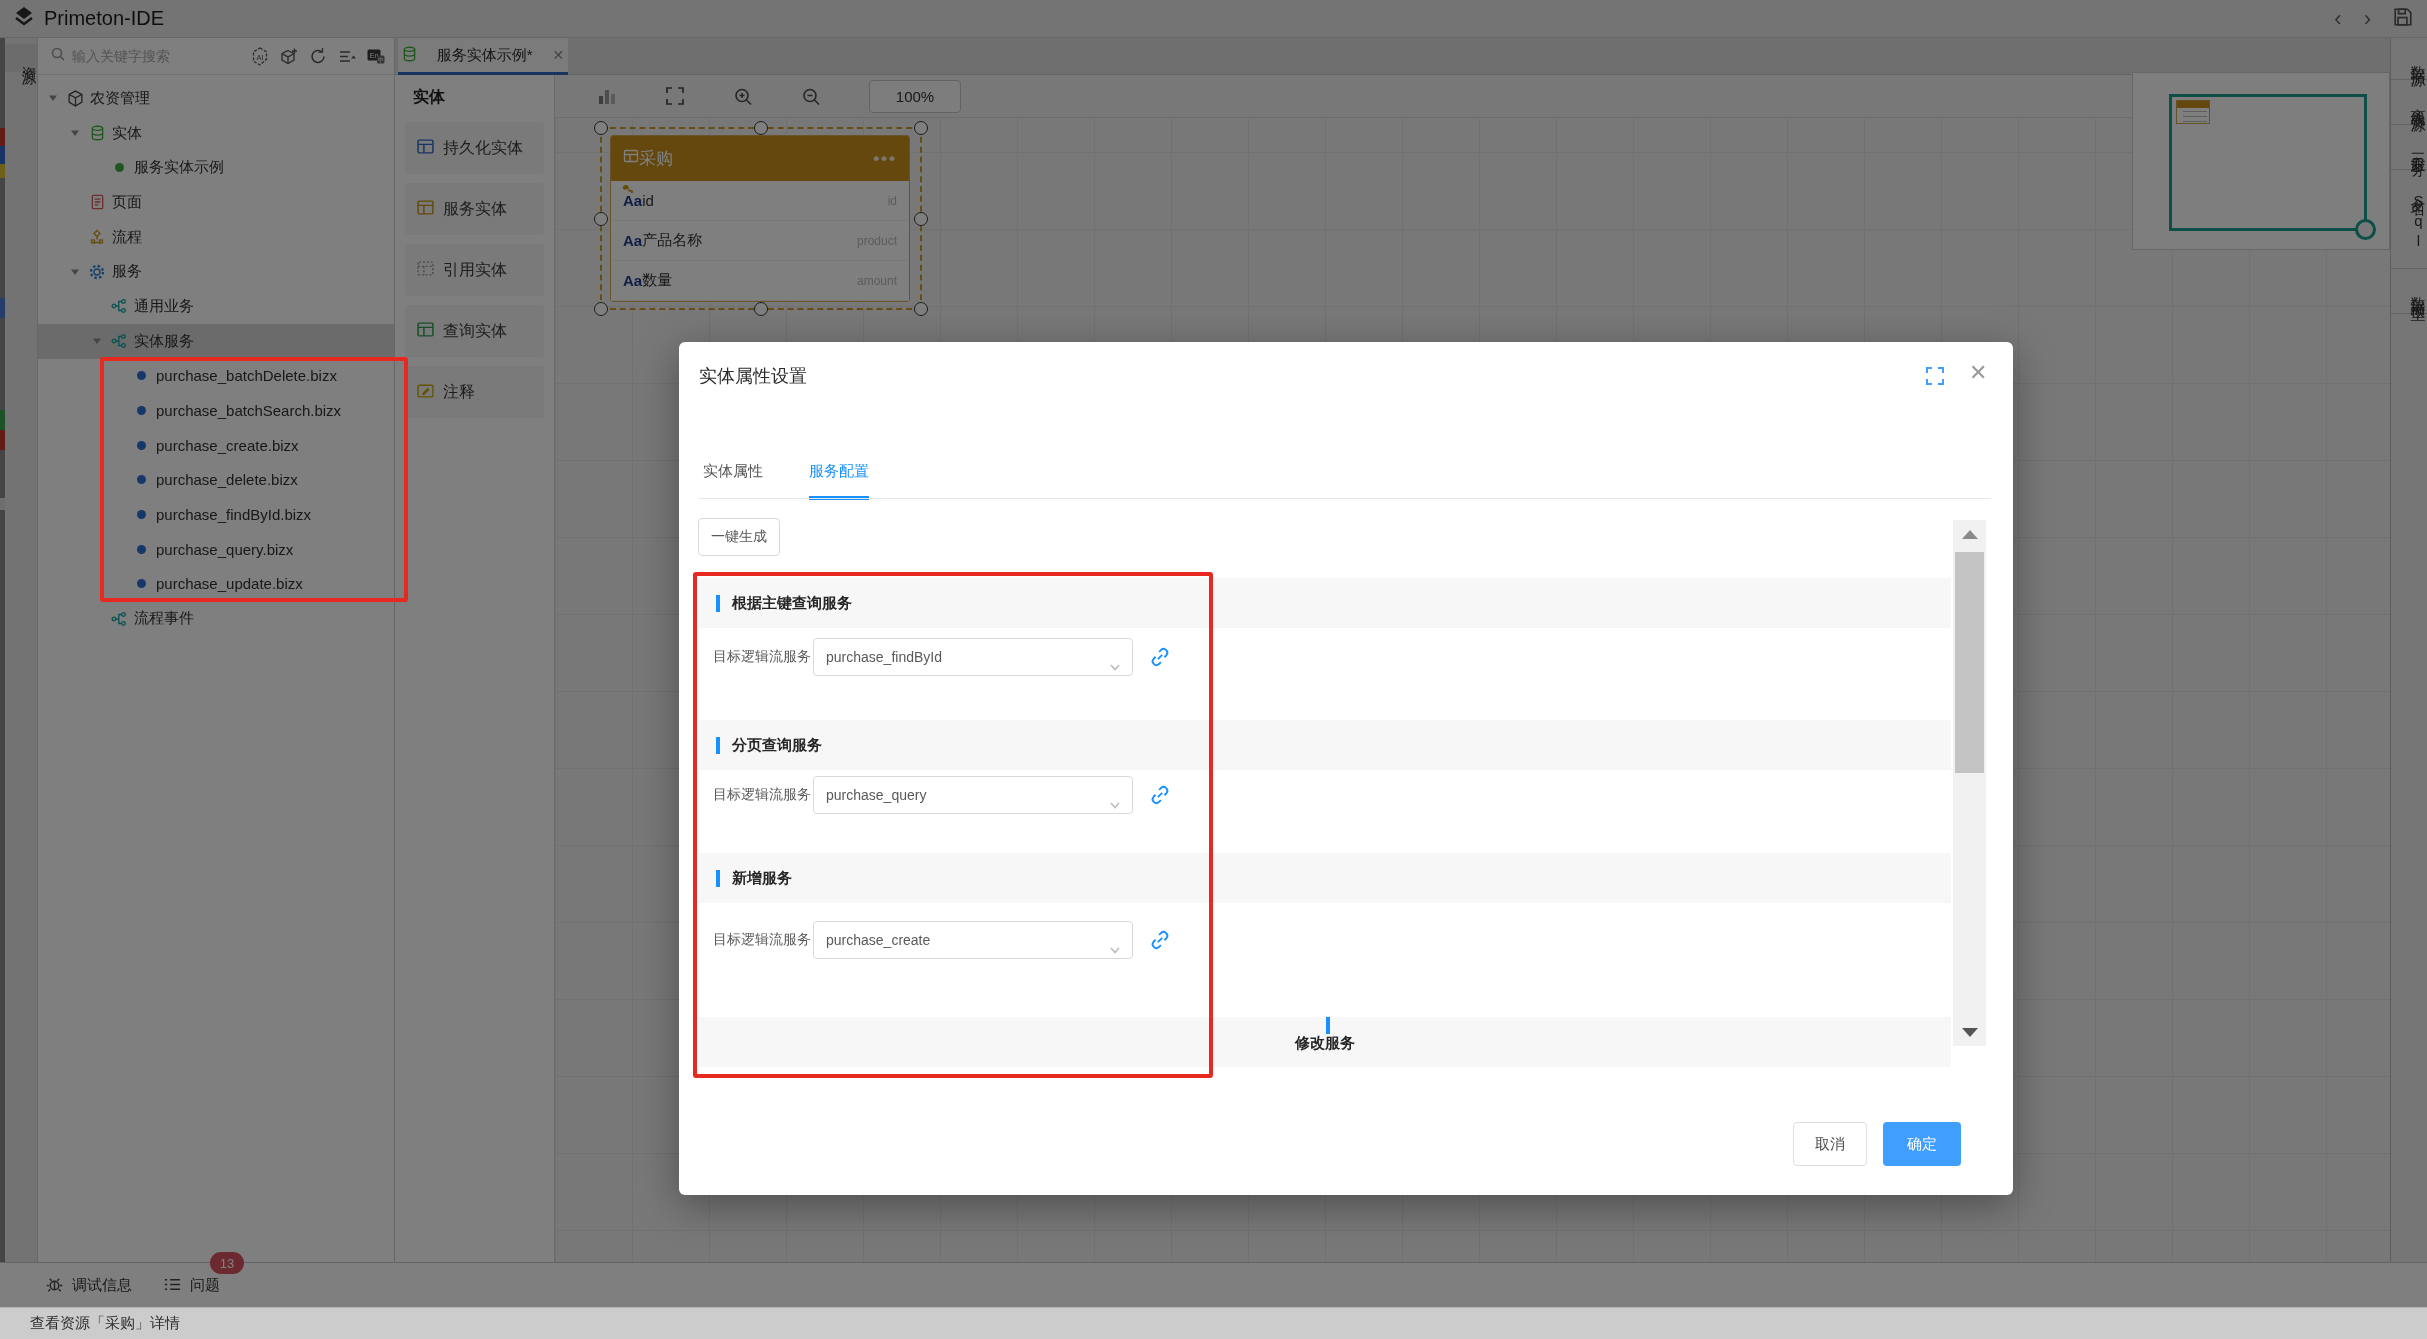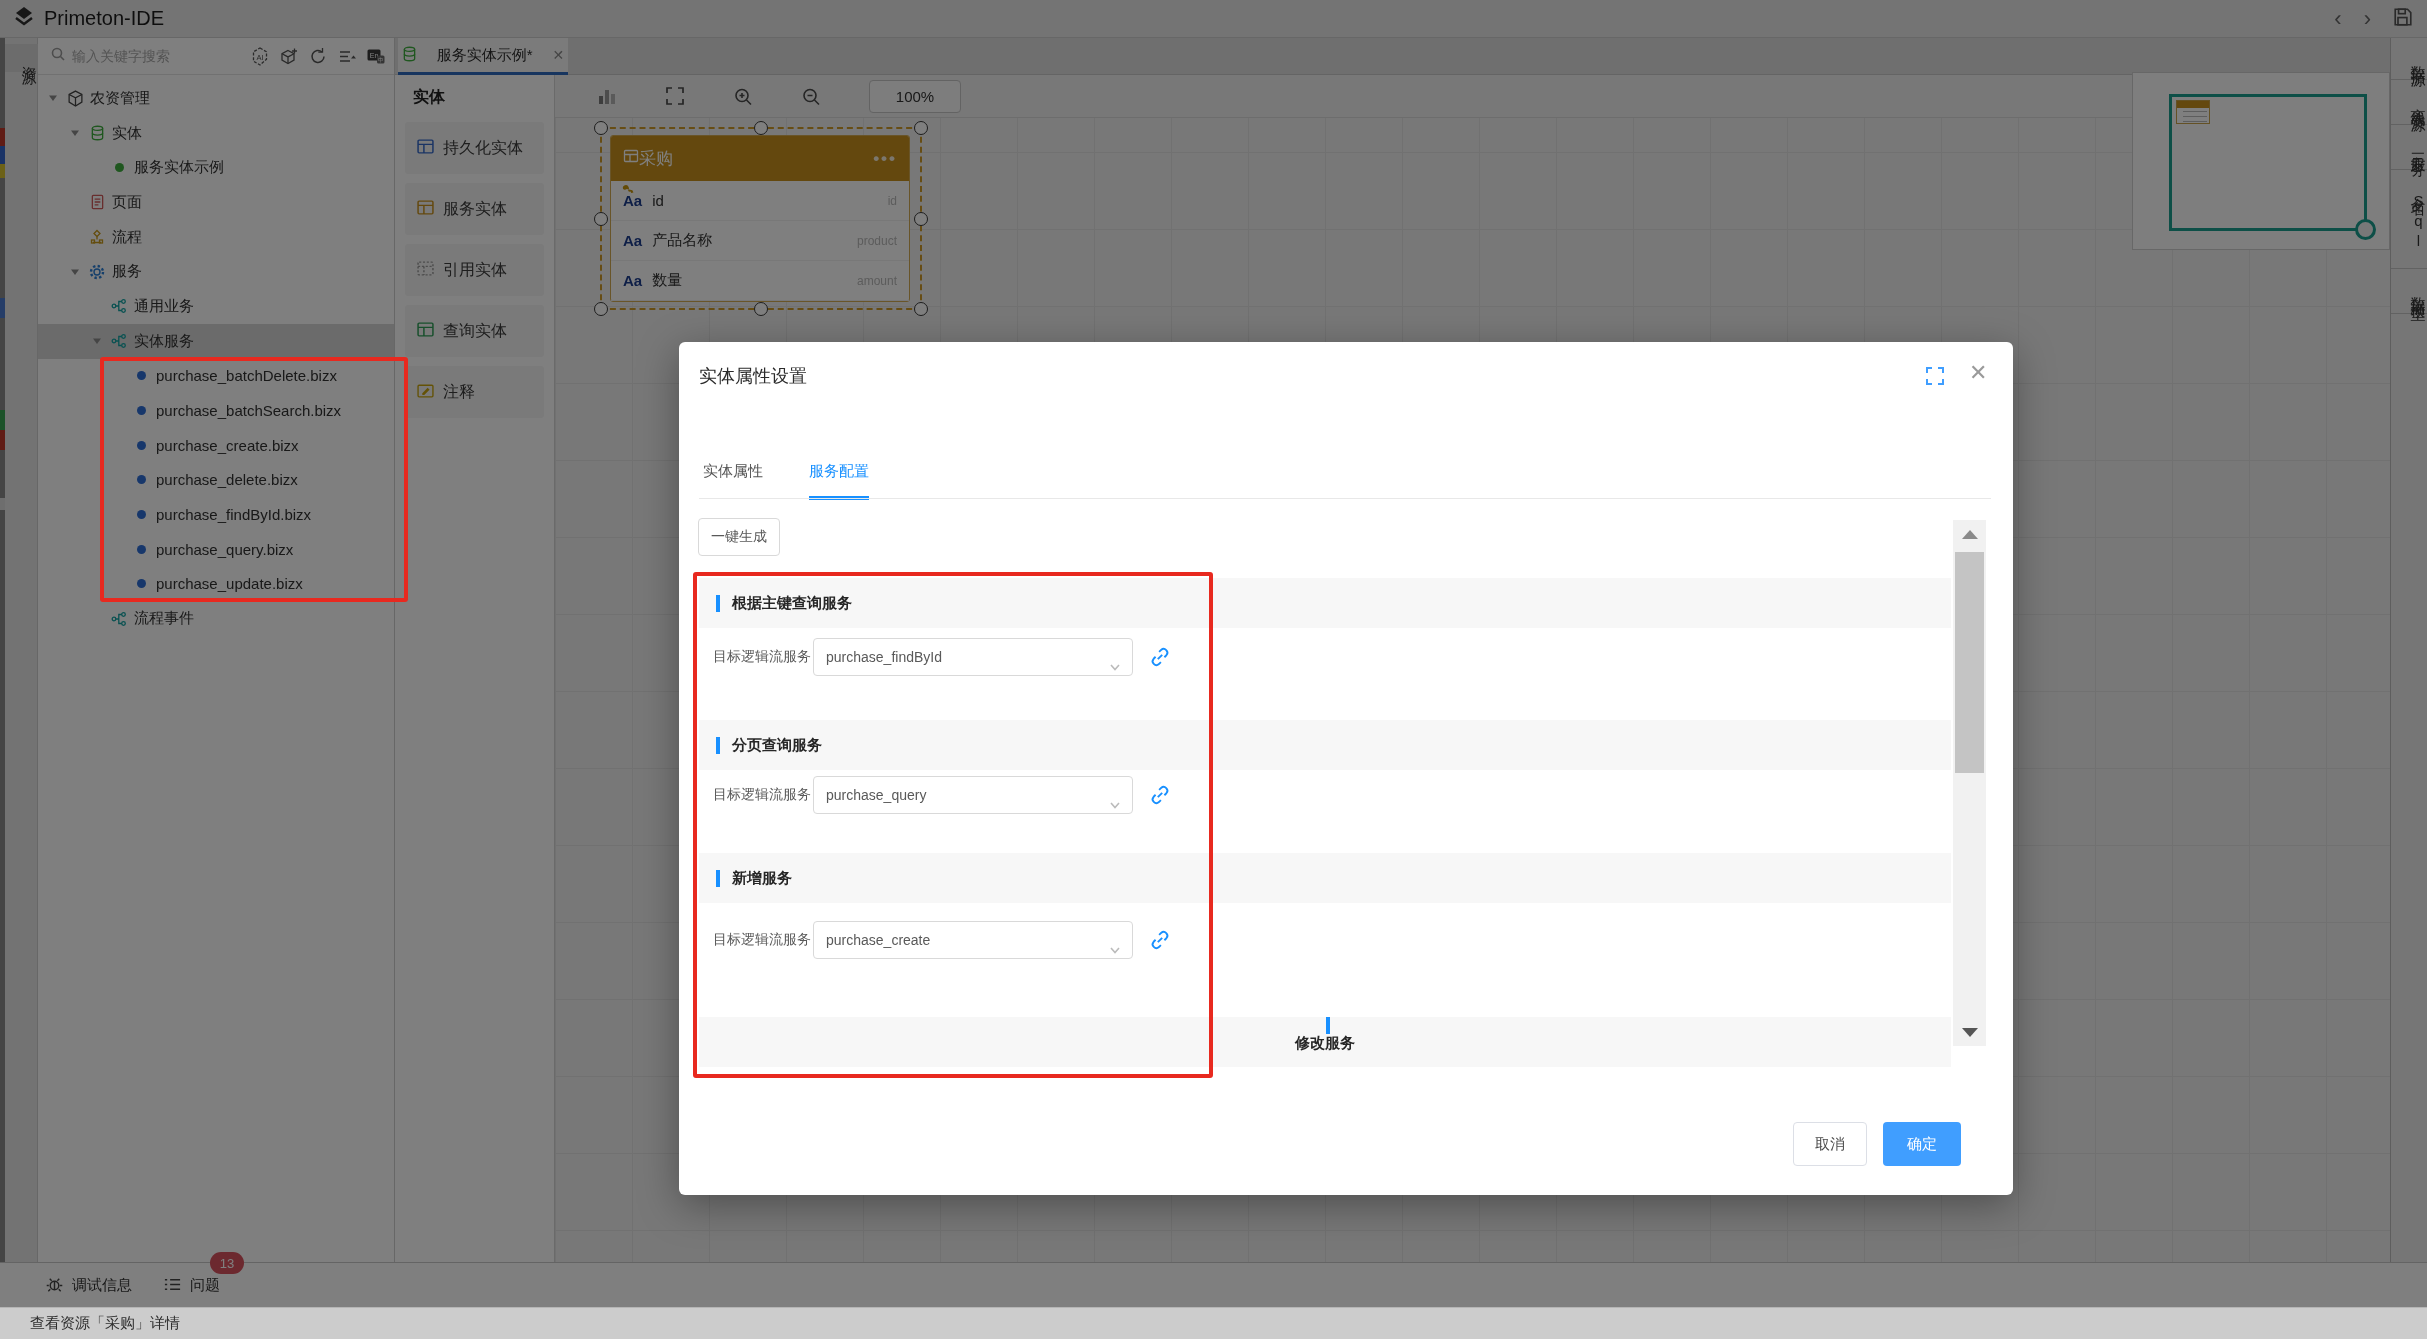--- a/index.html
+++ b/index.html
@@ -61,21 +61,21 @@
   #zoom-box { width:92px; height:33px; border:1px solid #c6c6c6; border-radius:4px; background:#fafafa;
     display:flex; align-items:center; justify-content:center; font-size:15px; color:#333; }
 
   
   #entity-sel { position:absolute; left:45px; top:52px; width:322px; height:183px; border:2px dashed #cf9a28; }
   #entity-node { position:absolute; left:8px; top:6px; width:300px; height:167px; background:#fff; border:1px solid #d2ab52; border-radius:3px; }
   #entity-head { height:45px; background:#c8911c; color:#fff; display:flex; align-items:center; 
     padding:0 12px; font-size:17px; border-radius:2px 2px 0 0; }
   #entity-head .more { margin-left:auto; letter-spacing:2px; font-weight:bold; opacity:.85; }
   .ent-row { height:40px; display:flex; align-items:center; padding:0 12px; font-size:15px; color:#333; border-bottom:1px solid #f1f1f1; }
-  .ent-row .aa { position:relative; font-weight:bold; color:#1d3e8f; margin-right:10px; font-size:15px; }
+  .ent-row .aa { position:relative; font-weight:bold; color:#1d3e8f; font-size:15px; }
   .ent-row .aa .keyic { position:absolute; left:-1px; top:-11px; }
   .ent-row .code { margin-left:auto; font-size:12px; color:#b8b8b8; }
   .handle { position:absolute; width:14px; height:14px; border-radius:50%; background:#fff; border:1.5px solid #3a3a3a; }
   .h-tl{left:-8px;top:-8px;} .h-tm{left:calc(50% - 7px);top:-8px;} .h-tr{right:-8px;top:-8px;}
   .h-ml{left:-8px;top:calc(50% - 7px);} .h-mr{right:-8px;top:calc(50% - 7px);}
   .h-bl{left:-8px;bottom:-8px;} .h-bm{left:calc(50% - 7px);bottom:-8px;} .h-br{right:-8px;bottom:-8px;}
 
   
   #minimap { position:absolute; right:0; top:-3px; width:258px; height:178px; background:#fdfdfd; border:1px solid #cfcfcf; }
   #mini-viewport { position:absolute; left:36px; top:21px; width:198px; height:137px; border:3px solid #1a9e8f; }

